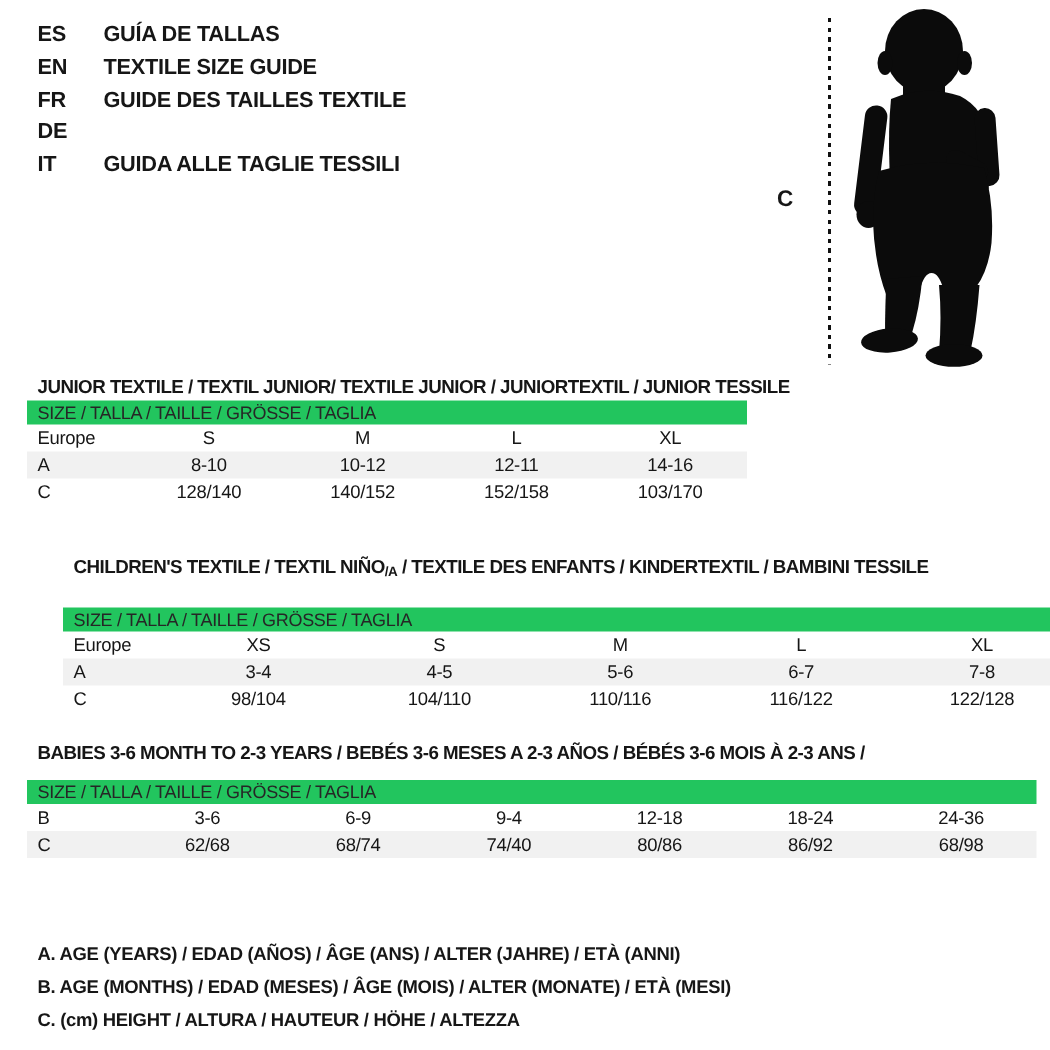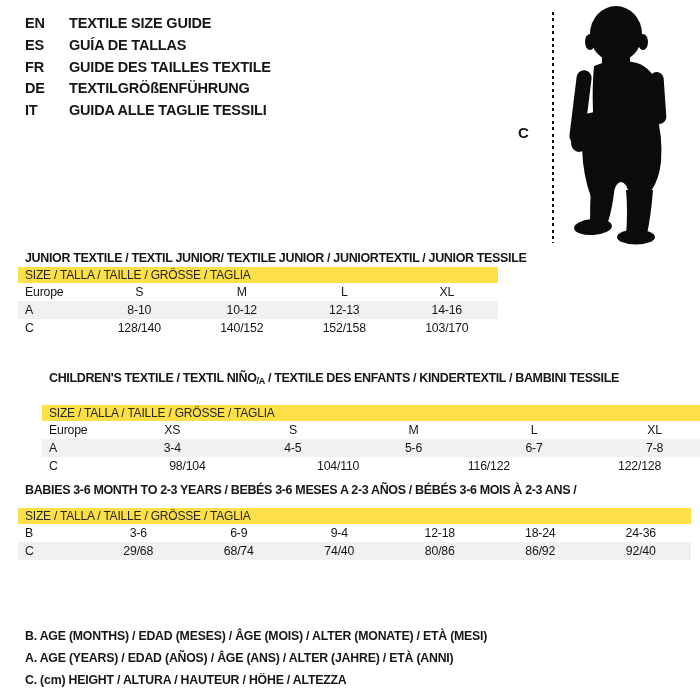--- a/index.html
+++ b/index.html
@@ -15,59 +15,58 @@
   .height-line{
     position:absolute;left:552px;top:12px;width:2px;height:231px;
     background:repeating-linear-gradient(to bottom,#111 0 3px,transparent 3px 6.4px);
   }
   .measure-c{position:absolute;left:518px;top:124px;font-size:15px;font-weight:bold;}
   .baby-figure{position:absolute;left:566px;top:4px;}
   
   .section{position:absolute;left:18px;}
   .s1{top:251px;width:480px;}
   .s2{top:371px;width:673px;margin-left:24px;}
-  .s3{top:480px;width:673px;}
+  .s3{top:492px;width:673px;}
   .sec-heading{
     font-size:12.5px;font-weight:bold;letter-spacing:-0.35px;
     padding-left:7px;white-space:nowrap;line-height:14px;
   }
   .s1 .sec-heading{margin-bottom:2px;}
   .s2 .sec-heading{margin-bottom:17px;}
   .s3 .sec-heading{line-height:20px;margin-bottom:8px;}
   .sub-a{font-size:9px;vertical-align:-2px;font-weight:bold;}
   .size-bar{
-    background:#fde047;height:16px;line-height:16px;font-size:12px;
+    background:#22c55e;height:16px;line-height:16px;font-size:12px;
     padding-left:7px;letter-spacing:-0.2px;color:#262626;
   }
   .trow{display:flex;height:18px;line-height:18px;font-size:12.3px;letter-spacing:-0.2px;justify-content:space-between;}
   .trow.shade{background:#f1f1f1;}
   .tlabel{width:70px;padding-left:7px;box-sizing:border-box;}
   .tcell{flex:1;text-align:center;}
   
   .legend{position:absolute;left:25px;top:626px;font-weight:bold;font-size:12.3px;line-height:21.8px;letter-spacing:-0.2px;}
 </style>
 </head>
 <body>
 
 <div class="lang-list">
   <div class="lang-row">
+    <span class="lang-code">ES</span>
+    <span class="lang-label">GUÍA DE TALLAS</span>
+  </div>
+  <div class="lang-row">
     <span class="lang-code">EN</span>
     <span class="lang-label">TEXTILE SIZE GUIDE</span>
-  </div>
-  <div class="lang-row">
-    <span class="lang-code">ES</span>
-    <span class="lang-label">GUÍA DE TALLAS</span>
   </div>
   <div class="lang-row">
     <span class="lang-code">FR</span>
     <span class="lang-label">GUIDE DES TAILLES TEXTILE</span>
   </div>
   <div class="lang-row">
     <span class="lang-code">DE</span>
-    <span class="lang-label">TEXTILGRÖßENFÜHRUNG</span>
   </div>
   <div class="lang-row">
     <span class="lang-code">IT</span>
     <span class="lang-label">GUIDA ALLE TAGLIE TESSILI</span>
   </div>
 </div>
 
 <div class="height-line"></div>
 <div class="measure-c">C</div>
 <svg class="baby-figure" width="110" height="242" viewBox="0 0 110 242" aria-hidden="true">
@@ -96,21 +95,21 @@
     <span class="tlabel">Europe</span>
     <span class="tcell">S</span>
     <span class="tcell">M</span>
     <span class="tcell">L</span>
     <span class="tcell">XL</span>
   </div>
   <div class="trow shade">
     <span class="tlabel">A</span>
     <span class="tcell">8-10</span>
     <span class="tcell">10-12</span>
-    <span class="tcell">12-13</span>
+    <span class="tcell">12-11</span>
     <span class="tcell">14-16</span>
   </div>
   <div class="trow">
     <span class="tlabel">C</span>
     <span class="tcell">128/140</span>
     <span class="tcell">140/152</span>
     <span class="tcell">152/158</span>
     <span class="tcell">103/170</span>
   </div>
 </div>
@@ -131,20 +130,21 @@
     <span class="tcell">3-4</span>
     <span class="tcell">4-5</span>
     <span class="tcell">5-6</span>
     <span class="tcell">6-7</span>
     <span class="tcell">7-8</span>
   </div>
   <div class="trow">
     <span class="tlabel">C</span>
     <span class="tcell">98/104</span>
     <span class="tcell">104/110</span>
+    <span class="tcell">110/116</span>
     <span class="tcell">116/122</span>
     <span class="tcell">122/128</span>
   </div>
 </div>
 
 <div class="section s3">
   <div class="sec-heading">
     <div>BABIES 3-6 MONTH TO 2-3 YEARS / BEBÉS 3-6 MESES A 2-3 AÑOS / BÉBÉS 3-6 MOIS À 2-3 ANS /</div>
   </div>
   <div class="size-bar">SIZE / TALLA / TAILLE / GRÖSSE / TAGLIA</div>
@@ -152,26 +152,26 @@
     <span class="tlabel">B</span>
     <span class="tcell">3-6</span>
     <span class="tcell">6-9</span>
     <span class="tcell">9-4</span>
     <span class="tcell">12-18</span>
     <span class="tcell">18-24</span>
     <span class="tcell">24-36</span>
   </div>
   <div class="trow shade">
     <span class="tlabel">C</span>
-    <span class="tcell">29/68</span>
+    <span class="tcell">62/68</span>
     <span class="tcell">68/74</span>
     <span class="tcell">74/40</span>
     <span class="tcell">80/86</span>
     <span class="tcell">86/92</span>
-    <span class="tcell">92/40</span>
+    <span class="tcell">68/98</span>
   </div>
 </div>
 
 <div class="legend">
+  <div>A. AGE (YEARS) / EDAD (AÑOS) / ÂGE (ANS) / ALTER (JAHRE) / ETÀ (ANNI)</div>
   <div>B. AGE (MONTHS) / EDAD (MESES) / ÂGE (MOIS) / ALTER (MONATE) / ETÀ (MESI)</div>
-  <div>A. AGE (YEARS) / EDAD (AÑOS) / ÂGE (ANS) / ALTER (JAHRE) / ETÀ (ANNI)</div>
   <div>C. (cm) HEIGHT / ALTURA / HAUTEUR / HÖHE / ALTEZZA</div>
 </div>
 
 </body></html>

